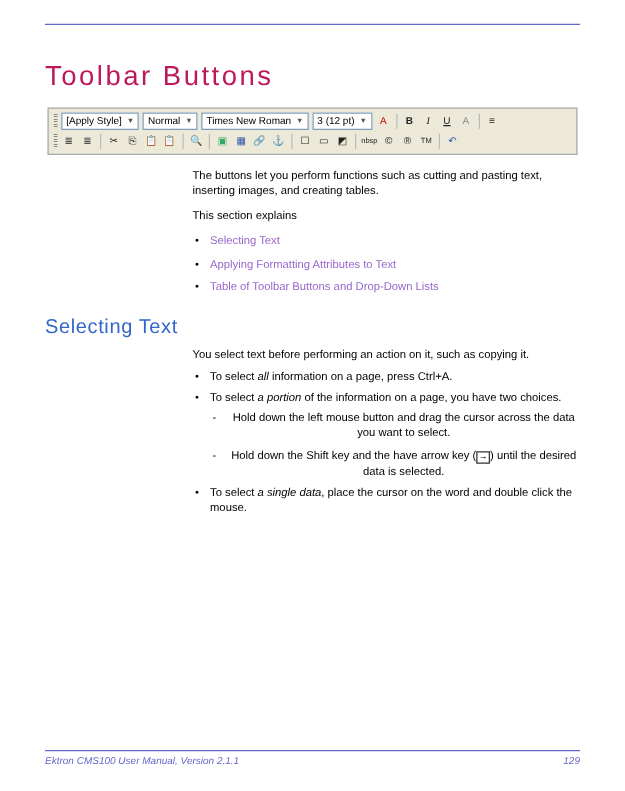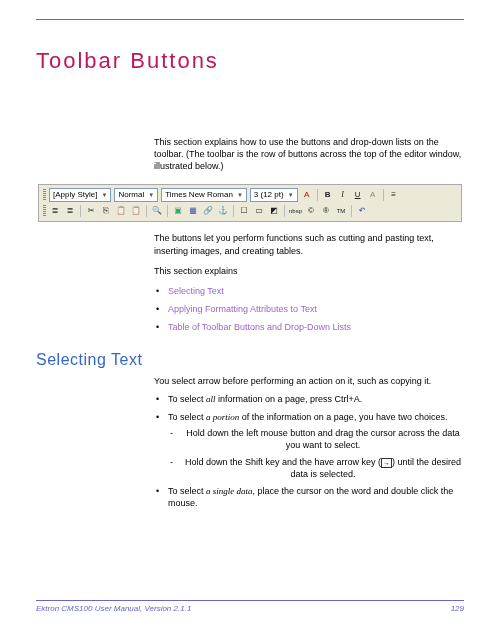--- a/index.html
+++ b/index.html
@@ -134,21 +134,21 @@
 .sub-list > li {
   position: relative;
   padding-left: 14px;
   margin-bottom: 5px;
 }
 .sub-list > li::before {
   content: "-";
   position: absolute;
   left: 2px; top: 0;
 }
-.em { font-style: italic; font-family: Liberation Serif, serif; }
+.em { font-style: italic; }
 .key-glyph {
   display: inline-block;
   border: 1px solid #333;
   font-size: 7px;
   padding: 0 1px;
   vertical-align: baseline;
   line-height: 8px;
 }
 
 .footer {
@@ -167,23 +167,20 @@
 </style>
 </head>
 <body>
 
 <div class="top-rule"></div>
 
 <div class="page">
 
   <h1 class="title">Toolbar Buttons</h1>
 
-  <div class="intro-block">
-    <p>This section explains how to use the buttons and drop-down lists on the toolbar. (The toolbar is the row of buttons across the top of the editor window, illustrated below.)</p>
-  </div>
 
   <div class="toolbar-img">
     <div class="tb-row">
       <span class="tb-grip"></span>
       <span class="tb-dd">
           <span>[Apply Style]</span>
           <span class="arr">▼</span>
         </span>
       <span class="tb-dd">
           <span>Normal</span>
@@ -242,21 +239,21 @@
     <ul class="link-list">
       <li><a href="#">Selecting Text</a></li>
       <li><a href="#">Applying Formatting Attributes to Text</a></li>
       <li><a href="#">Table of Toolbar Buttons and Drop-Down Lists</a></li>
     </ul>
   </div>
 
   <h2 class="h2">Selecting Text</h2>
 
   <div class="body-block">
-    <p>You select arrow before performing an action on it, such as copying it.</p>
+    <p>You select text before performing an action on it, such as copying it.</p>
     <ul class="bul-list">
       <li>
         <span>To select </span><span class="em">all</span><span> information on a page, press Ctrl+A.</span>
       </li>
       <li>
         <span>To select </span><span class="em">a portion</span><span> of the information on a page, you have two choices.</span>
         <ul class="sub-list">
           <li>Hold down the left mouse button and drag the cursor across the data you want to select.</li>
           <li>
             <span>Hold down the Shift key and the have arrow key (</span><span class="key-glyph">→</span><span>) until the desired data is selected.</span>

